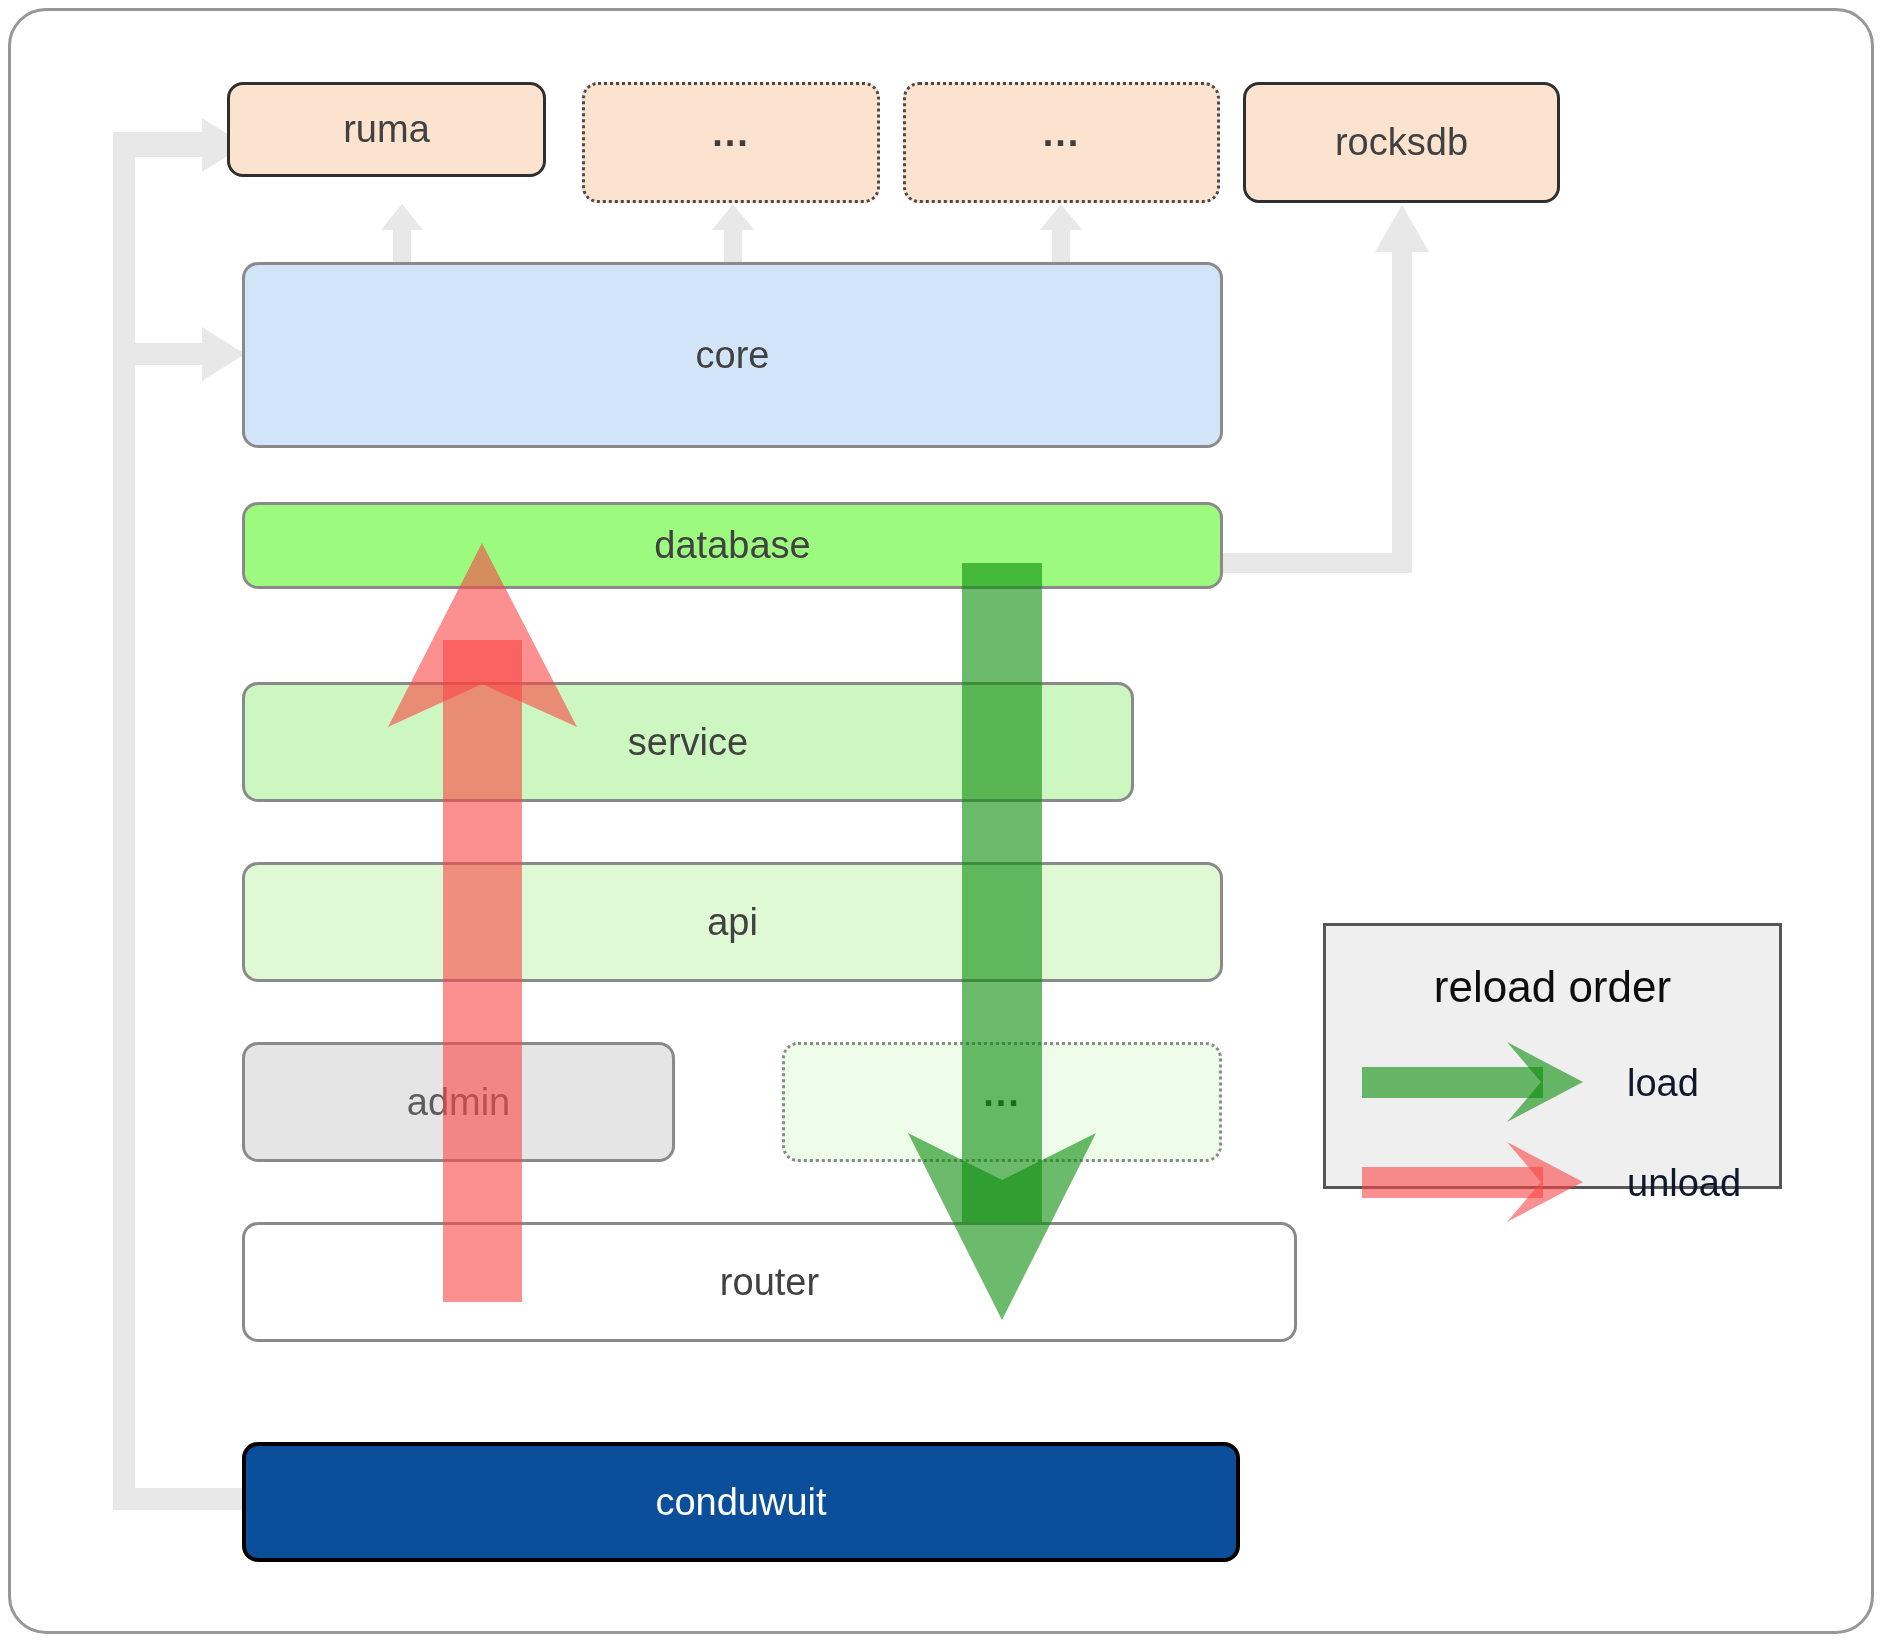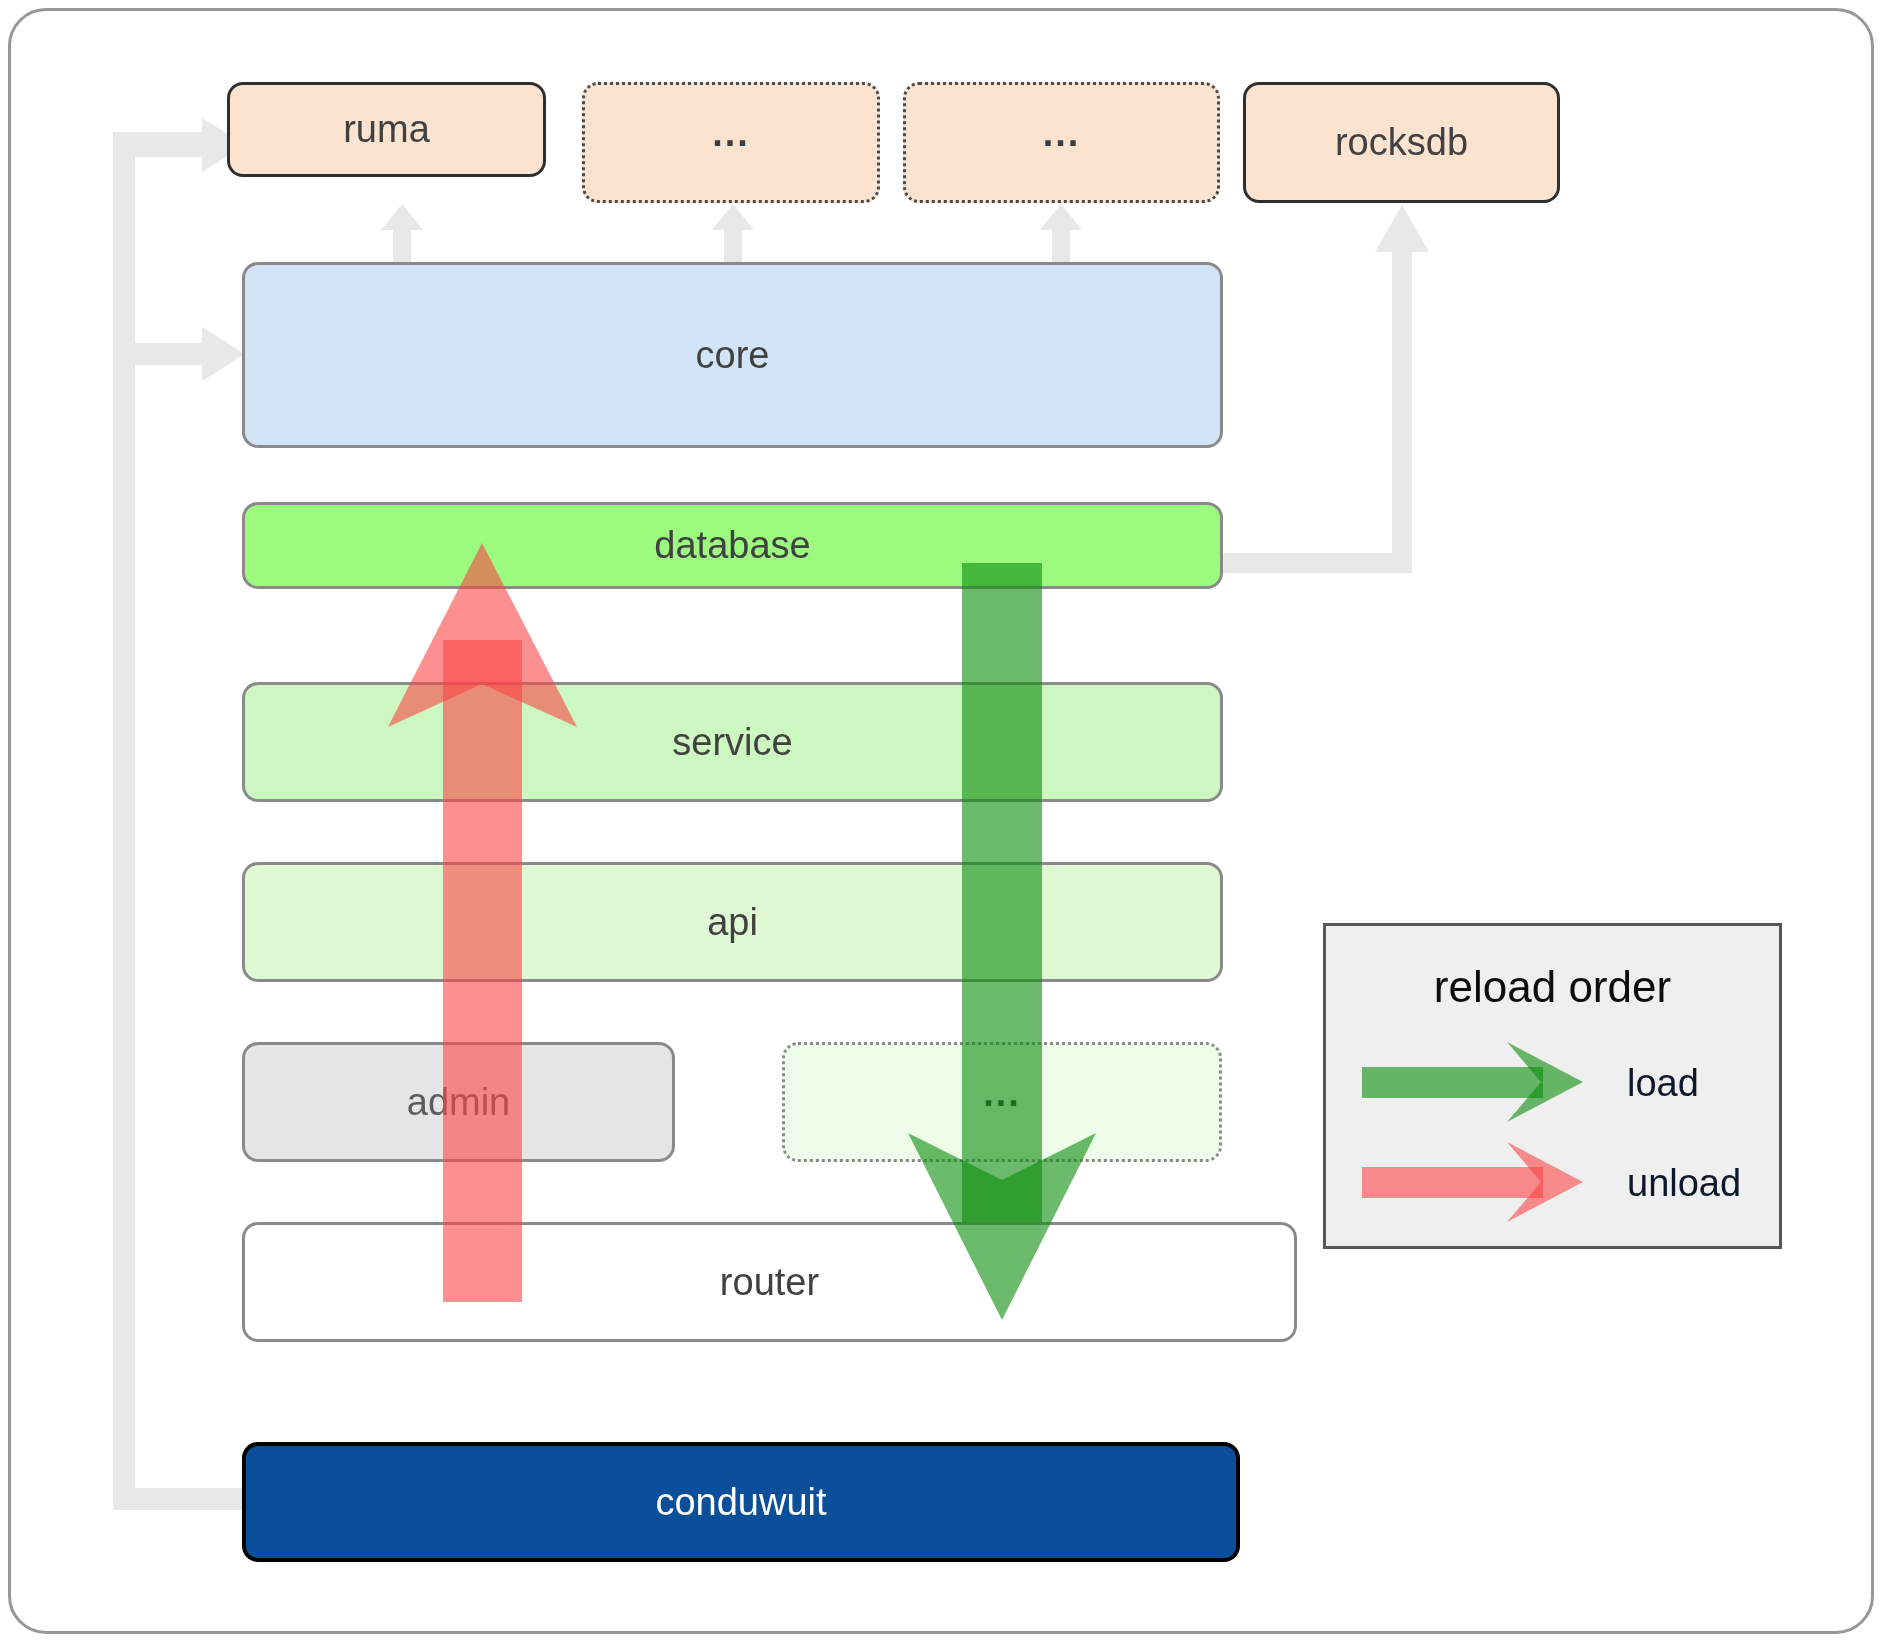--- a/index.html
+++ b/index.html
@@ -24,21 +24,21 @@
   .blue{background:#d2e5f8;}
   .dbgreen{background:#9cfb7f;}
   .svgreen{background:#cdf7c0;}
   .apigreen{background:#dff9d4;}
   .admgreen{background:#e5e5e5;color:#5d5d5d;}
   .dots3green{background:#eefdea;}
   .white{background:#ffffff;}
   .navy{background:#0b4f9a;border:4px solid #000;color:#ffffff;}
   .dots-label{transform:translateY(-9px);font-weight:bold;letter-spacing:2px;color:#3d3d3d;}
   .legend{
-    position:absolute;left:1323px;top:923px;width:459px;height:326px;box-sizing:border-box;
+    position:absolute;left:1323px;top:923px;width:459px;height:266px;box-sizing:border-box;
     background:#efefef;border:3px solid #565656;
   }
   .legend-title{
     position:absolute;left:0;top:36px;width:100%;text-align:center;
     font-size:44px;color:#0d0d0d;
   }
   .legend-item-label{position:absolute;font-size:38px;color:#0f172a;}
 </style>
 </head>
 <body>
@@ -83,21 +83,21 @@
   <div class="node blue solid-gray" style="left:242px;top:262px;width:981px;height:186px;">
     <span>core</span>
   </div>
 
   <div class="node peach solid-dark" style="left:1243px;top:82px;width:317px;height:121px;">
     <span>rocksdb</span>
   </div>
   <div class="node dbgreen solid-gray" style="left:242px;top:502px;width:981px;height:87px;">
     <span>database</span>
   </div>
-  <div class="node svgreen solid-gray" style="left:242px;top:682px;width:981px;height:120px;">
+  <div class="node svgreen solid-gray" style="left:242px;top:682px;width:892px;height:120px;">
     <span>service</span>
   </div>
   <div class="node apigreen solid-gray" style="left:242px;top:862px;width:981px;height:120px;">
     <span>api</span>
   </div>
   <div class="node admgreen solid-gray" style="left:242px;top:1042px;width:433px;height:120px;">
     <span>admin</span>
   </div>
   <div class="node dots3green dotted-gray" style="left:782px;top:1042px;width:440px;height:120px;">
     <span class="dots-label">...</span>

